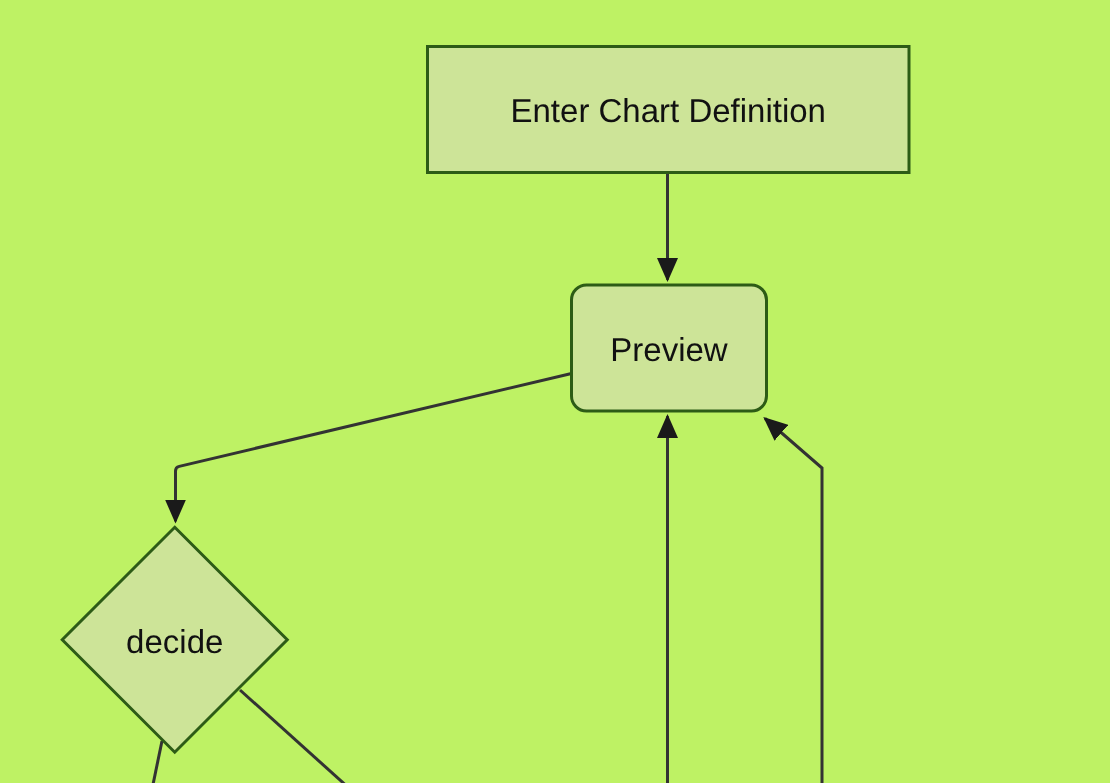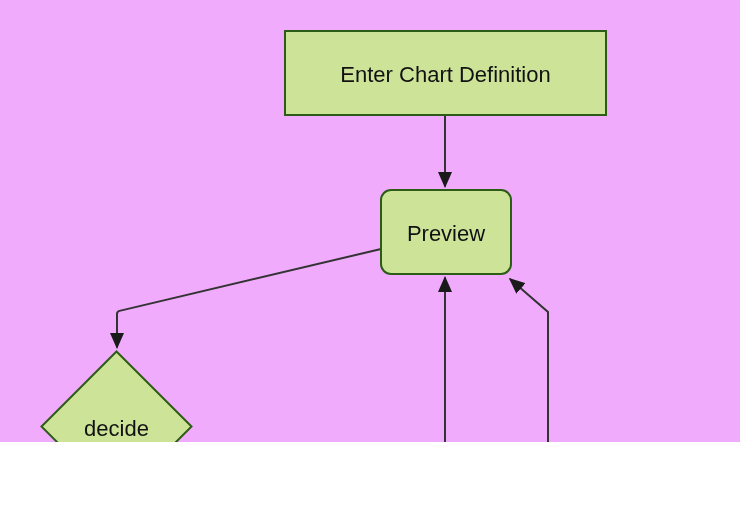--- a/index.html
+++ b/index.html
@@ -3,22 +3,22 @@
 <meta charset="utf-8">
 <style>
   html, body {
     margin: 0;
     padding: 0;
     background: #ffffff;
   }
   .canvas {
     position: relative;
     width: 740px;
-    height: 442px;
-    background: #f0abfc;
+    height: 522px;
+    background: #bef264;
     overflow: hidden;
   }
   svg { display: block; }
   .edge {
     fill: none;
     stroke: #333333;
     stroke-width: 2px;
   }
   .node-shape {
     fill: #cde498;

